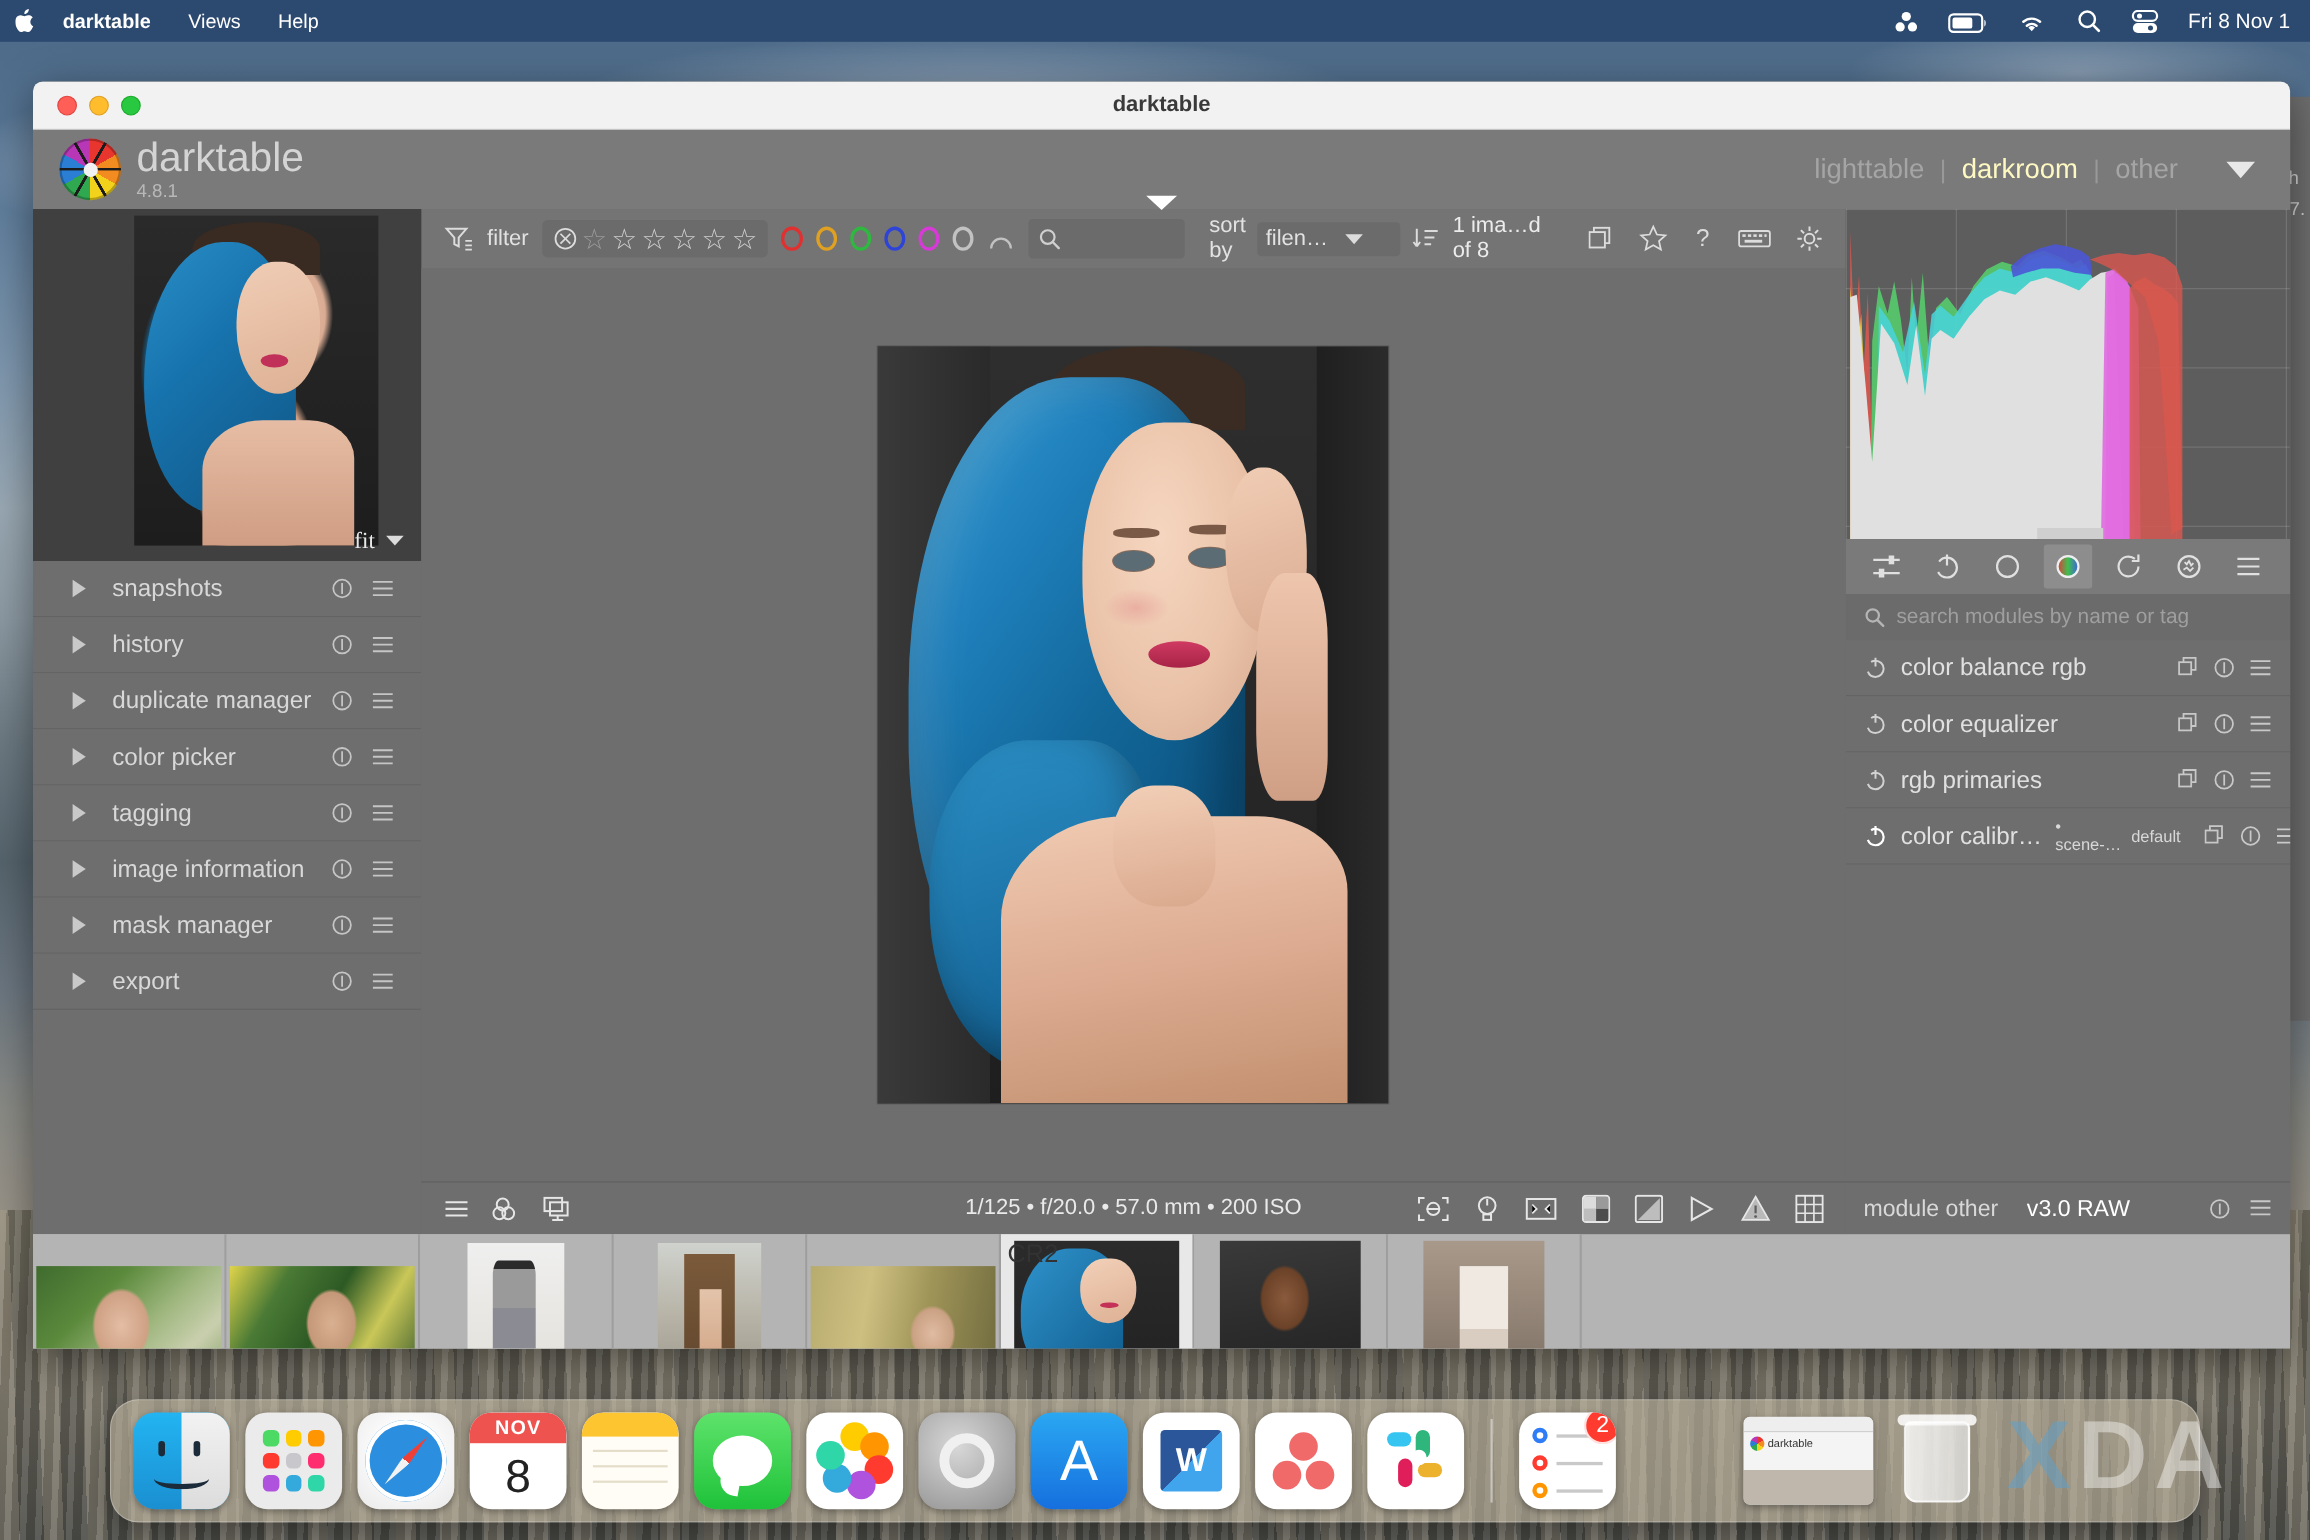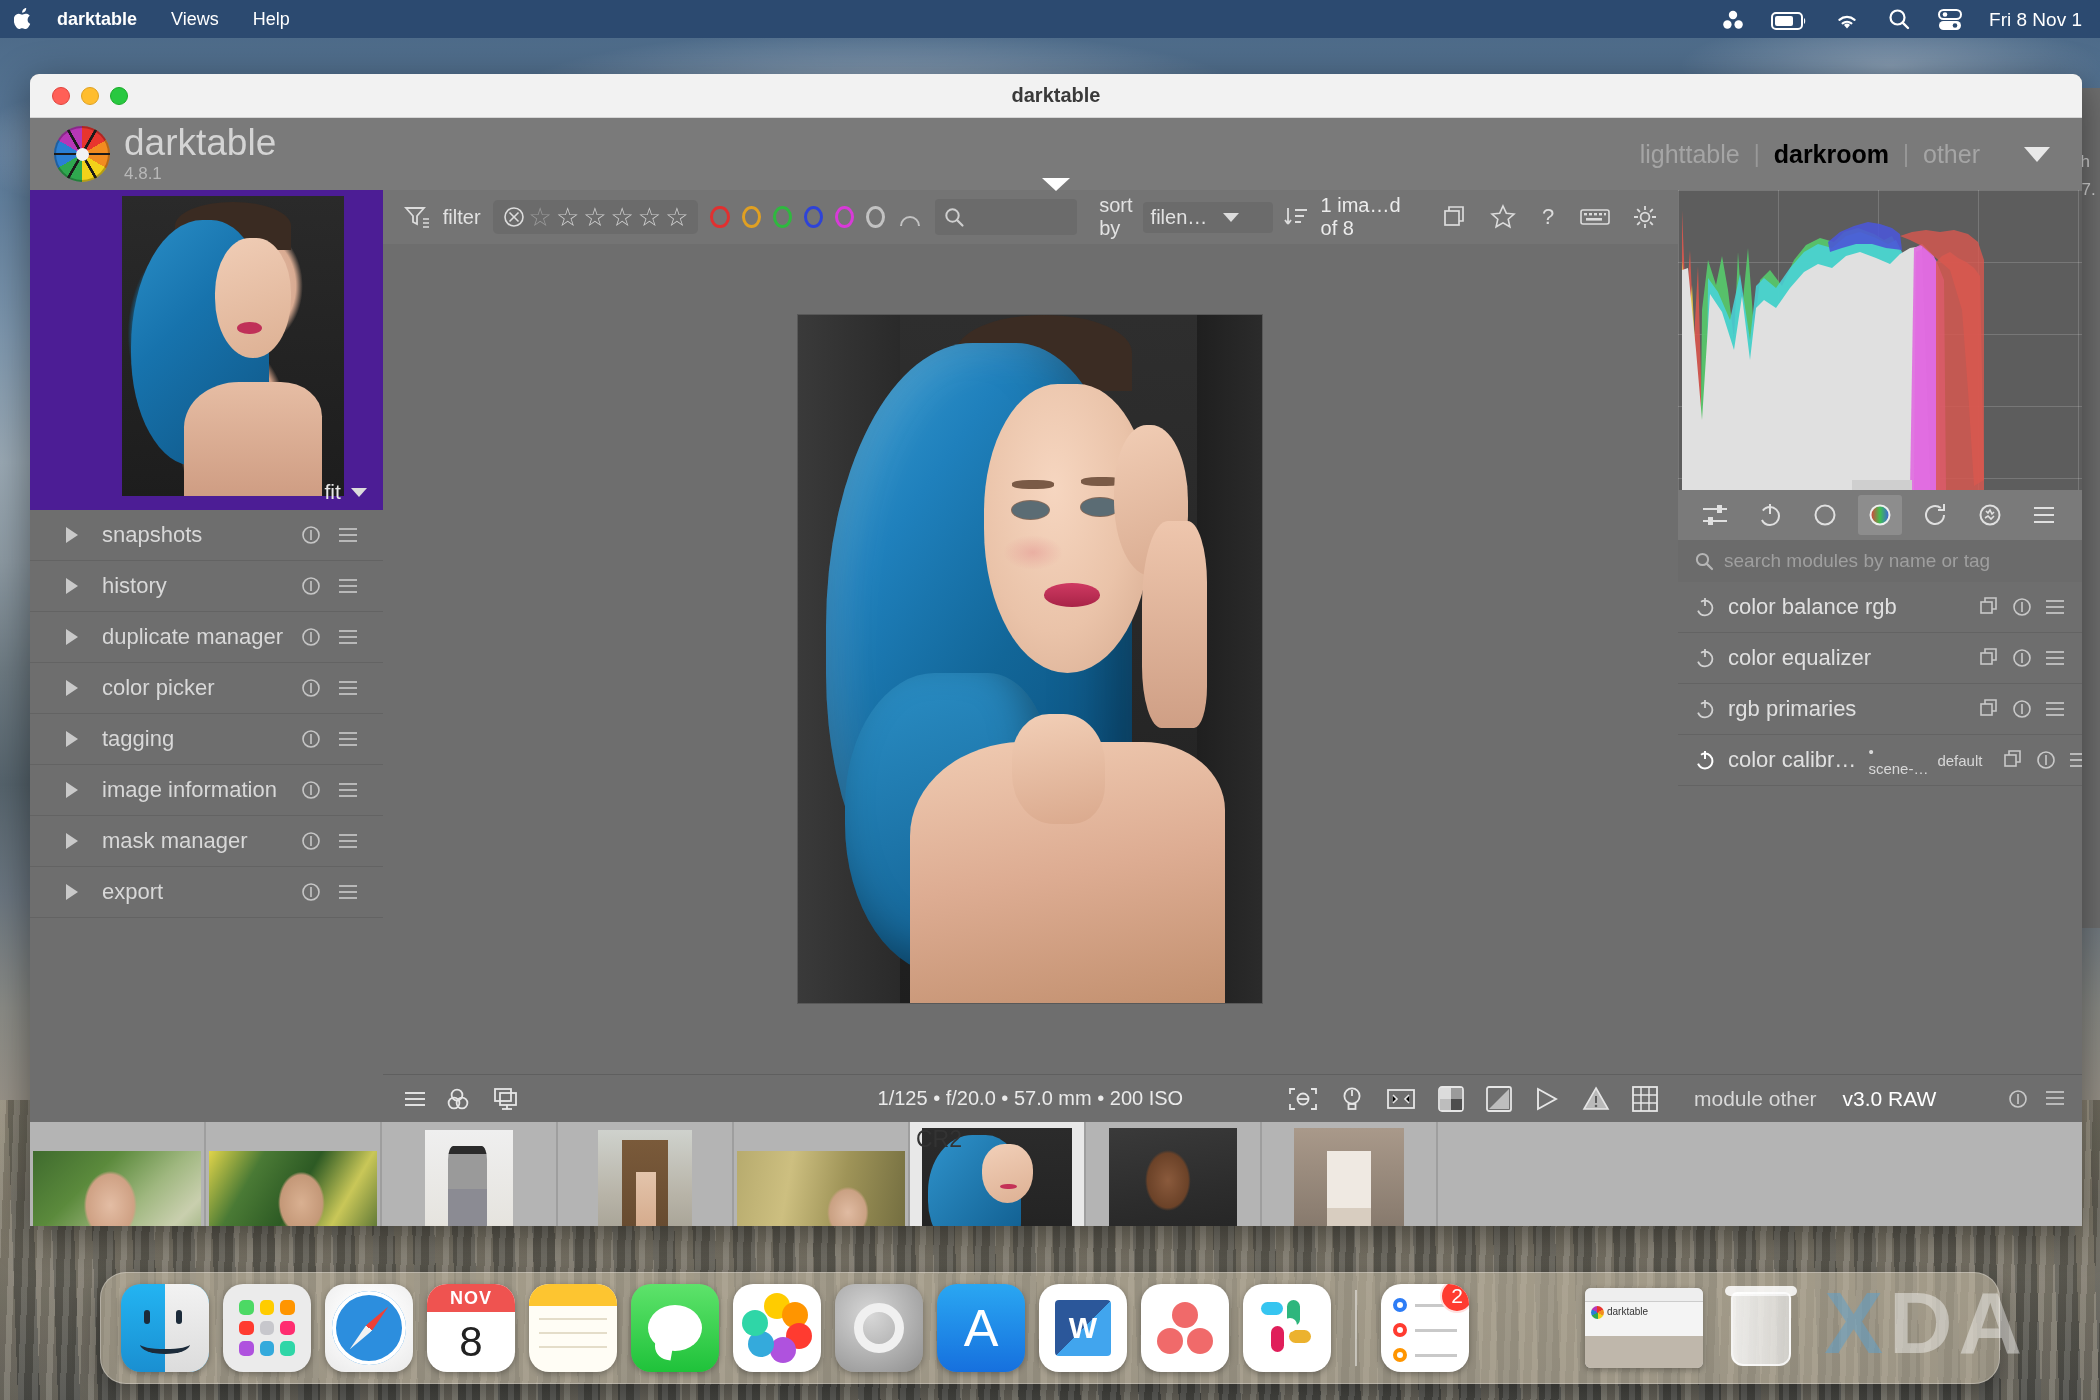--- a/index.html
+++ b/index.html
@@ -96,33 +96,33 @@
     background:
       linear-gradient(60deg, transparent 48%, #1b1b1b 48.5%, #1b1b1b 51.5%, transparent 52%),
       linear-gradient(120deg, transparent 48%, #1b1b1b 48.5%, #1b1b1b 51.5%, transparent 52%),
       linear-gradient(0deg, transparent 48%, #1b1b1b 48.5%, #1b1b1b 51.5%, transparent 52%);}
   .shutter .hub{ position:absolute; left:50%; top:50%; width:13px; height:13px; margin:-6px 0 0 -6px;
     border-radius:50%; background:#f2f2f2;}
   #dt-name{ font-size:37px; color:#d4d4d4; line-height:1; font-weight:300;}
   #dt-ver{ font-size:17px; color:#b8b8b8; margin-top:3px;}
   #dt-views{ margin-left:auto; display:flex; align-items:center; gap:0; padding-right:8px;}
   .viewlink{ font-size:25px; color:#a5a5a5; padding:0 14px; }
-  .viewlink.active{ color:#000000; font-weight:bold; }
+  .viewlink.active{ color:#fef9c3; font-weight:normal; }
   .viewsep{ color:#999; font-size:23px; }
   .caret-down{ width:0;height:0;border-left:13px solid transparent;border-right:13px solid transparent;
     border-top:15px solid #e8e8e8; margin-left:30px;}
   #top-arrow{ position:absolute; left:50%; bottom:-1px; margin-left:-14px;
     width:0;height:0;border-left:14px solid transparent;border-right:14px solid transparent;border-top:13px solid #fff;}
 
   
   #dt-body{ display:flex; height:932px; background:#6e6e6e; }
 
   
   #left-panel{ width:424px; background:#6e6e6e; display:flex; flex-direction:column; }
-  #nav-preview{ height:320px; background:#4c1d95; position:relative; padding:0 0 0 92px;}
+  #nav-preview{ height:320px; background:#404040; position:relative; padding:0 0 0 92px;font-family:Liberation Serif, serif;}
   #nav-img{
     width:222px; height:300px; margin-top:6px;
     background:
       radial-gradient(ellipse 60px 80px at 62% 30%, #e8c3ae 0%, #d9ab92 60%, transparent 72%),
       radial-gradient(ellipse 78px 120px at 30% 46%, #1a74ad 0%, #15628f 70%, transparent 78%),
       radial-gradient(ellipse 70px 110px at 50% 78%, #e2b79f 0%, #cf9f86 70%, transparent 80%),
       linear-gradient(180deg,#2a2a2a,#1d1d1d);
     position:relative;
   }
   #nav-img .hair{position:absolute;left:24%;top:2%;width:52%;height:16%;background:#3a2b22;border-radius:50% 50% 0 0;}

